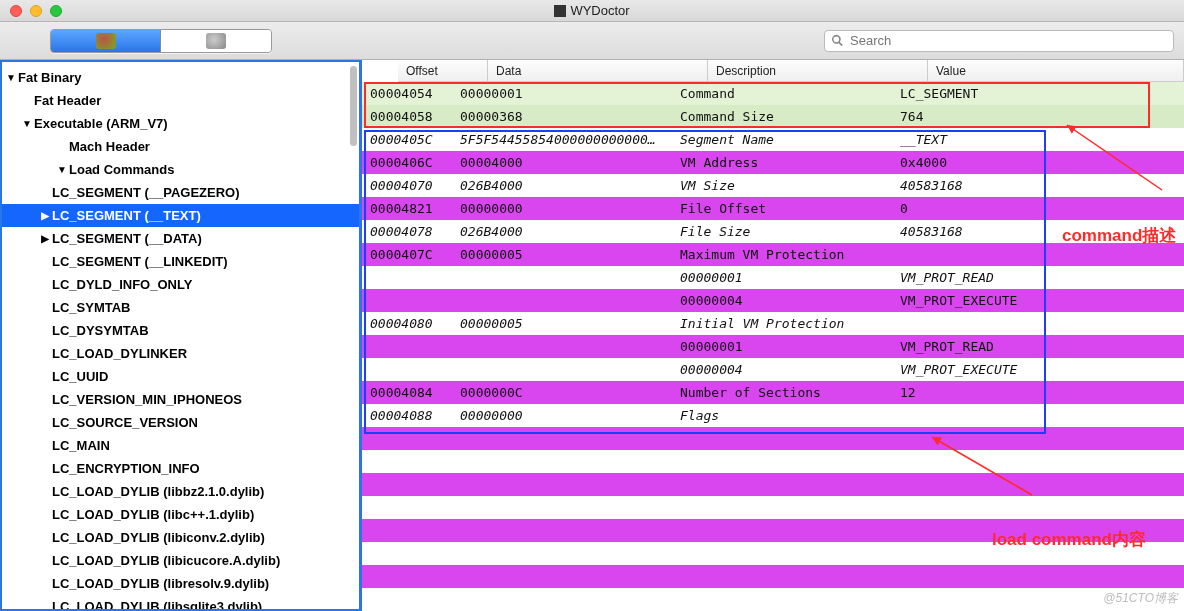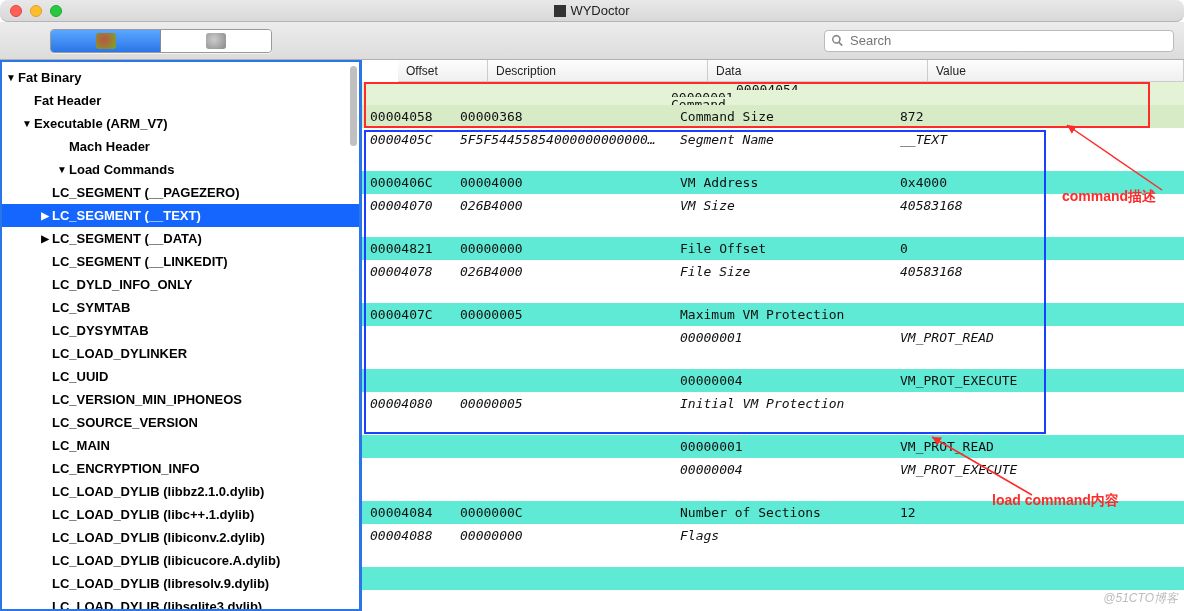--- a/index.html
+++ b/index.html
@@ -12,21 +12,20 @@
   overflow: hidden;
   position: relative;
 }
 .titlebar {
   height: 22px;
   background: linear-gradient(#e8e8e8,#d8d8d8);
   border-bottom: 1px solid #b5b5b5;
   display: flex;
   align-items: center;
   position: relative;
-  border-radius: 8px;
 }
 .traffic { display: flex; gap: 8px; padding-left: 10px; }
 .dot { width: 12px; height: 12px; border-radius: 50%; }
 .dot.red { background:#ff5f57; border:1px solid #e0443e; }
 .dot.yel { background:#ffbd2e; border:1px solid #dea123; }
 .dot.grn { background:#28c940; border:1px solid #1aad2b; }
 .titlewrap { position:absolute; left:0; right:0; text-align:center; font-size:13px; color:#222; display:flex; align-items:center; justify-content:center; gap:4px;}
 .titlewrap .ticon { width:12px; height:12px; background:#333; display:inline-block;}
 .toolbar {
   height: 38px;
@@ -56,25 +55,25 @@
 .l0{padding-left:2px;} .l1{padding-left:18px;} .l2{padding-left:53px;} .l3{padding-left:36px;}
 .disc.none{visibility:hidden;}
 .sb-scroll { position:absolute; right:2px; top:4px; width:7px; height:80px; background:#c0c0c0; border-radius:4px;}
 .main { flex:1; position:relative; overflow:hidden;}
 .grid { width:100%; }
 .hdr { display:flex; height:22px; background:linear-gradient(#fdfdfd,#efefef); border-bottom:1px solid #ccc;margin-left:36px;}
 .hc { border-right:1px solid #ccc; padding:3px 8px; font-weight:400; color:#222; font-size:12px; display:flex; align-items:center;}
 .c-off{width:90px;} .c-dat{width:220px;} .c-des{width:220px;} .c-val{flex:1;}
 .row { display:flex; height:23px; align-items:center; font-family:"SF Mono",Menlo,Consolas,monospace; font-size:13px; color:#111;}
 .row > div { padding:0 8px; overflow:hidden; text-overflow:ellipsis; white-space:nowrap;}
-.row.alt0{ background:#fff;font-style:italic;} .row.alt1{background:#5eead4;margin-top:20px;}
-.row.green0{ background:#e4f3d6;flex-direction:column;} .row.green1{ background:#d7ecc6;}
+.row.alt0{ background:#fff;font-style:italic;} .row.alt1{background:#d946ef;}
+.row.green0{ background:#e4f3d6;} .row.green1{ background:#d7ecc6;}
 .redbox { position:absolute; border:2px solid #ff2a2a; pointer-events:none;}
 .bluebox { position:absolute; border:2px solid #1a3fff; pointer-events:none;}
-.anno { position:absolute; font-size:14px; font-weight:600;}
+.anno { position:absolute; font-size:17px; font-weight:600;margin-top:36px;}
 .anno.red{ color:#ff2a2a;}
 svg.arrow{ position:absolute; pointer-events:none;}
 .watermark{ position:absolute; right:6px; bottom:4px; font-size:12px; color:#bbb;font-style:italic;}
 </style>
 </head>
 <body>
 
 <div class="titlebar">
   <div class="traffic">
     <div class="dot red"></div>
@@ -206,36 +205,36 @@
           </div>
         </div>
     </div>
     <div class="sb-scroll"></div>
   </div>
 
   <div class="main">
     <div class="grid">
       <div class="hdr">
         <div class="hc c-off">Offset</div>
+        <div class="hc c-dat">Data</div>
         <div class="hc c-des">Description</div>
-        <div class="hc c-dat">Data</div>
         <div class="hc c-val">Value</div>
       </div>
       <div id="rows">
           <div class="row green0">
             <div class="c-off">00004054</div>
             <div class="c-dat">00000001</div>
             <div class="c-des">Command</div>
             <div class="c-val">LC_SEGMENT</div>
           </div>
           <div class="row green1">
             <div class="c-off">00004058</div>
             <div class="c-dat">00000368</div>
             <div class="c-des">Command Size</div>
-            <div class="c-val">872</div>
+            <div class="c-val">764</div>
           </div>
           <div class="row alt0">
             <div class="c-off">0000405C</div>
             <div class="c-dat">5F5F54455854000000000000…</div>
             <div class="c-des">Segment Name</div>
             <div class="c-val">__TEXT</div>
           </div>
           <div class="row alt1">
             <div class="c-off">0000406C</div>
             <div class="c-dat">00004000</div>

